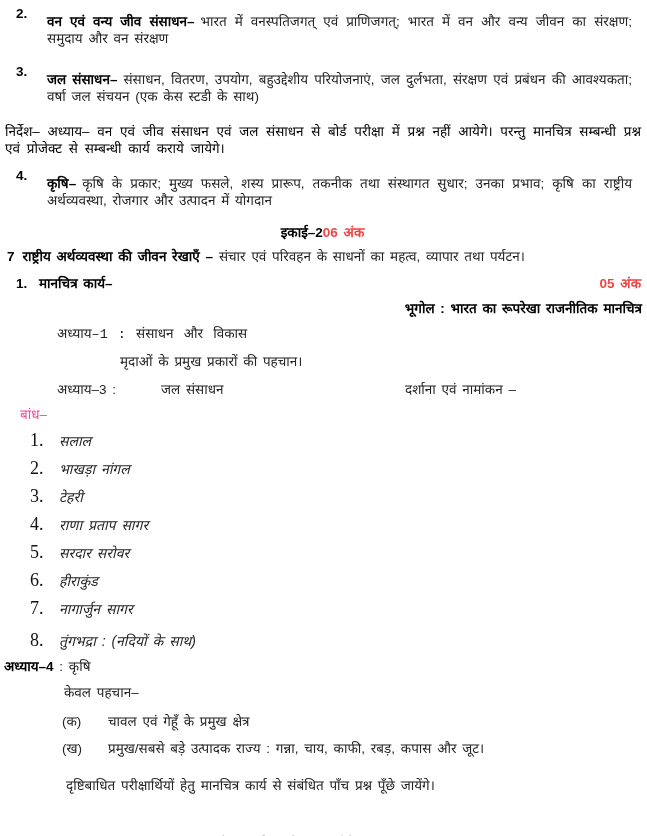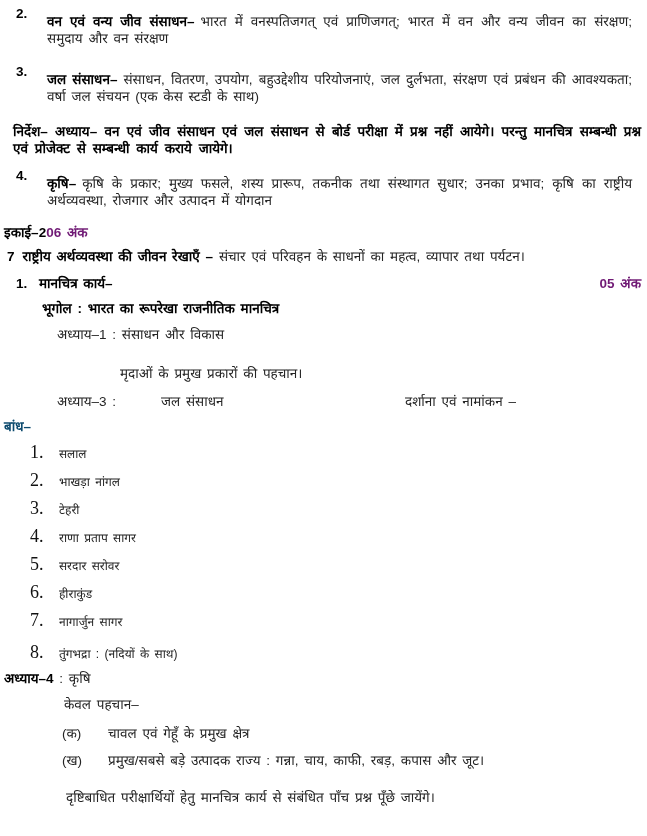--- a/index.html
+++ b/index.html
@@ -11,41 +11,41 @@
     padding:5px 5px 0 4px;overflow:hidden;
     word-spacing:2px;
   }
   b,.b{color:#000;}
   
   .hang{display:flex;margin:0 0 7px 0;padding-left:12px;}
   .li-num{width:23px;flex:none;font-weight:bold;color:#000;}
   .li-body{flex:1;margin:8px;text-align:justify;padding-right:2px;}
   .head{margin-right:6px;}
   
-  .instruction{font-weight:bold;color:#000;margin:10px 1px 9px 9px;text-align:justify;word-spacing:3px;}
+  .instruction{font-weight:normal;color:#000;margin:10px 1px 9px 1px;text-align:justify;word-spacing:3px;}
   
-  .unit-row{display:flex;justify-content:flex-start;font-weight:bold;color:#000;margin:1px 1px 7px 0;}
+  .unit-row{display:flex;justify-content:center;font-weight:bold;color:#000;margin:1px 1px 7px 0;}
   
   .flush-p{margin:0 1px 9px 3px;text-align:justify;}
   .flush-p .num{font-weight:bold;margin-right:8px;color:#000;}
   
   .map-row{display:flex;margin:3px 1px 8px 12px;align-items:baseline;}
   .map-row .li-num{width:23px;}
   .map-row .sp{flex:1;}
-  .marks{font-weight:bold;color:#701a75;white-space:nowrap;}
-  .geo-h{font-weight:bold;color:#000;margin:0 0 9px 38px;}
-  .ch-line{margin:0 0 22px 53px;}
+  .marks{font-weight:bold;color:#ef4444;white-space:nowrap;}
+  .geo-h{font-weight:bold;color:#000;margin:0 0 9px 38px;text-align:right;}
+  .ch-line{margin:0 0 10px 53px;font-family:Liberation Mono, monospace;}
   .soil{margin:0 0 10px 116px;}
   .ch3-row{display:flex;margin:0 0 8px 53px;gap:36px;}
   .ch3-row .lab{width:68px;flex:none;}
   .ch3-row .mid{width:208px;flex:none;}
-  .dams-h{font-weight:bold;color:#0c4a6e;margin:2px 0 6px 0;}
+  .dams-h{font-weight:normal;color:#ec4899;margin:2px 0 6px 16px;}
   .dam-row{display:flex;align-items:baseline;margin:0 0 5px 26px;}
   .dam-num{font-family:"Liberation Serif","DejaVu Serif",serif;font-size:18px;width:29px;flex:none;color:#111;}
-  .dam-name{font-size:12px;}
+  .dam-name{font-size:14px;font-style:italic;}
   .dam-row.gap-top{margin-top:9px;}
   .ch4-row{margin:0 0 9px 0;}
   .ch4-row .lab{font-weight:bold;color:#000;}
   .keval{margin:0 0 12px 60px;}
   .kx-row{display:flex;margin:0 0 10px 58px;}
   .kx-row .lab{width:46px;flex:none;}
   .blind{margin:19px 0 0 62px;}
   .unit3-row{position:relative;font-weight:bold;color:#000;margin-top:41px;}
   .center-block{width:562px;text-align:center;}
   .u3-underline{text-decoration:underline;}

